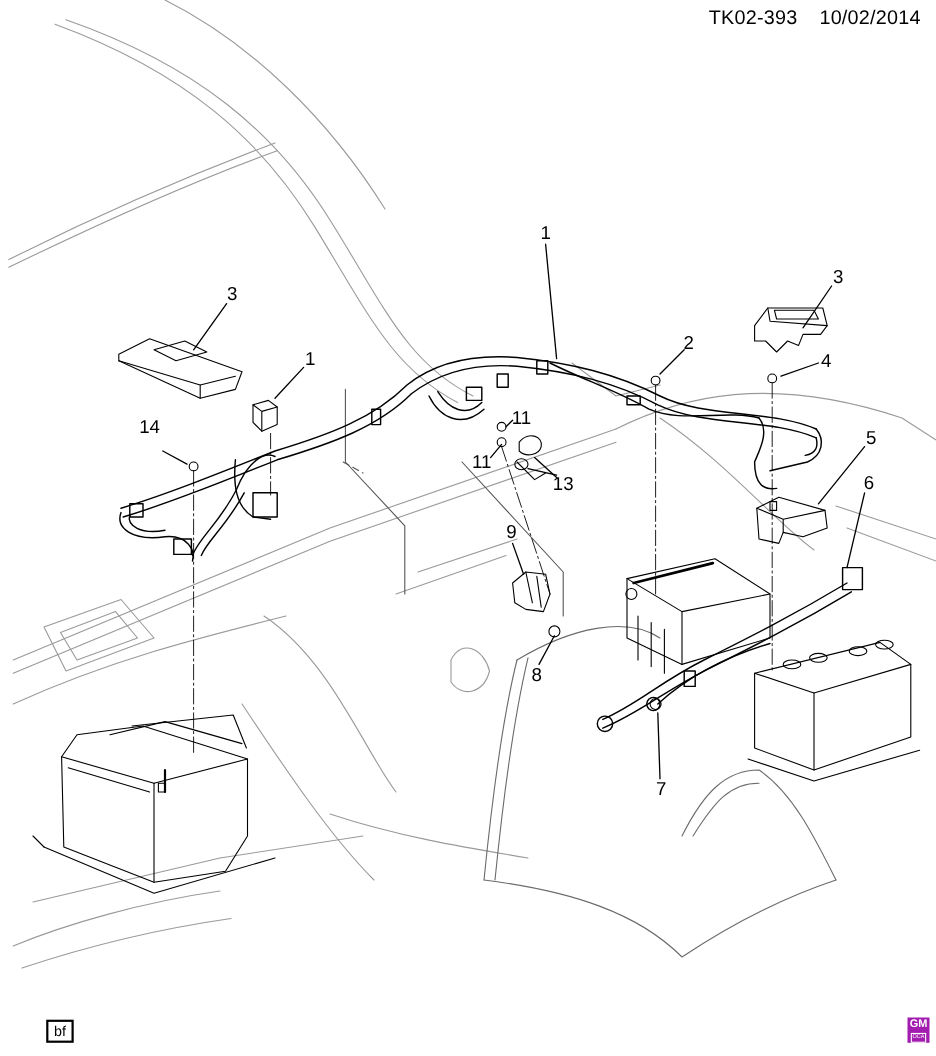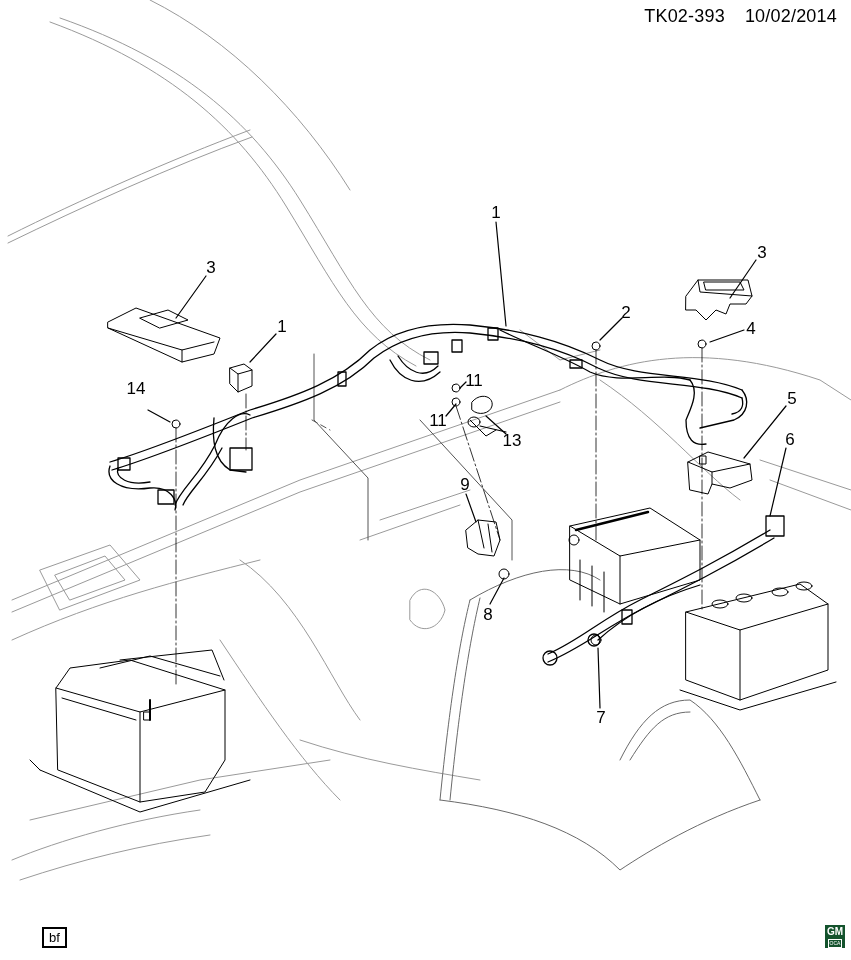--- a/index.html
+++ b/index.html
@@ -4,21 +4,21 @@
 <style>
   html, body { margin: 0; padding: 0; background: #ffffff; }
   body { width: 851px; height: 960px; position: relative; overflow: hidden;
          font-family: "Liberation Sans", sans-serif; color: #000; }
   #diagram { position: absolute; left: 0; top: 0; width: 851px; height: 960px; }
   .header { position: absolute; right: 14px; top: 6px; font-size: 18px; letter-spacing: 0.2px; }
   .header span + span { margin-left: 20px; }
   .callout { position: absolute; font-size: 17px; line-height: 1; transform: translate(-50%, -50%); cursor: pointer; }
   .bf-box { position: absolute; left: 4px; top: 927px; width: 21px; height: 17px; border: 2px solid #000;
             font-size: 13px; display: flex; align-items: center; justify-content: center; box-sizing: content-box; margin-left: 38px; }
-  .gm-logo { position: absolute; left: 825px; top: 925px; width: 20px; height: 23px; background: #14532d;
+  .gm-logo { position: absolute; left: 825px; top: 925px; width: 20px; height: 23px; background: #a21caf;
              color: #fff; display: flex; flex-direction: column; align-items: center; justify-content: flex-start; }
   .gm-logo .gm { font-size: 10px; font-weight: bold; line-height: 12px; margin-top: 1px; }
   .gm-logo .bar { width: 14px; height: 1px; background: #fff; margin: 0; }
   .gm-logo .sub { font-size: 5px; line-height: 7px; border: 1px solid #fff; padding: 0 1px; margin-top: 1px; }
 </style>
 </head>
 <body>
 
 <svg id="diagram" viewBox="0 0 851 960" xmlns="http://www.w3.org/2000/svg" fill="none" stroke="#000" stroke-width="1" stroke-linejoin="round" stroke-linecap="round">
 

